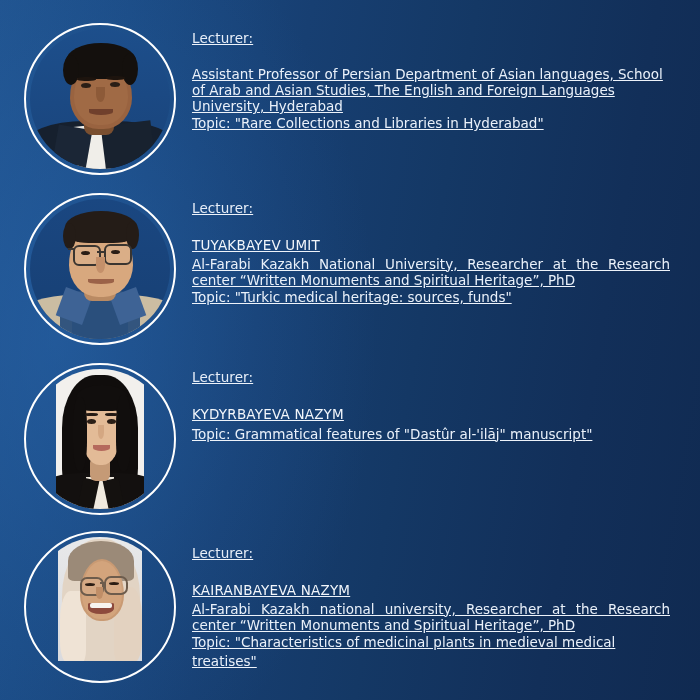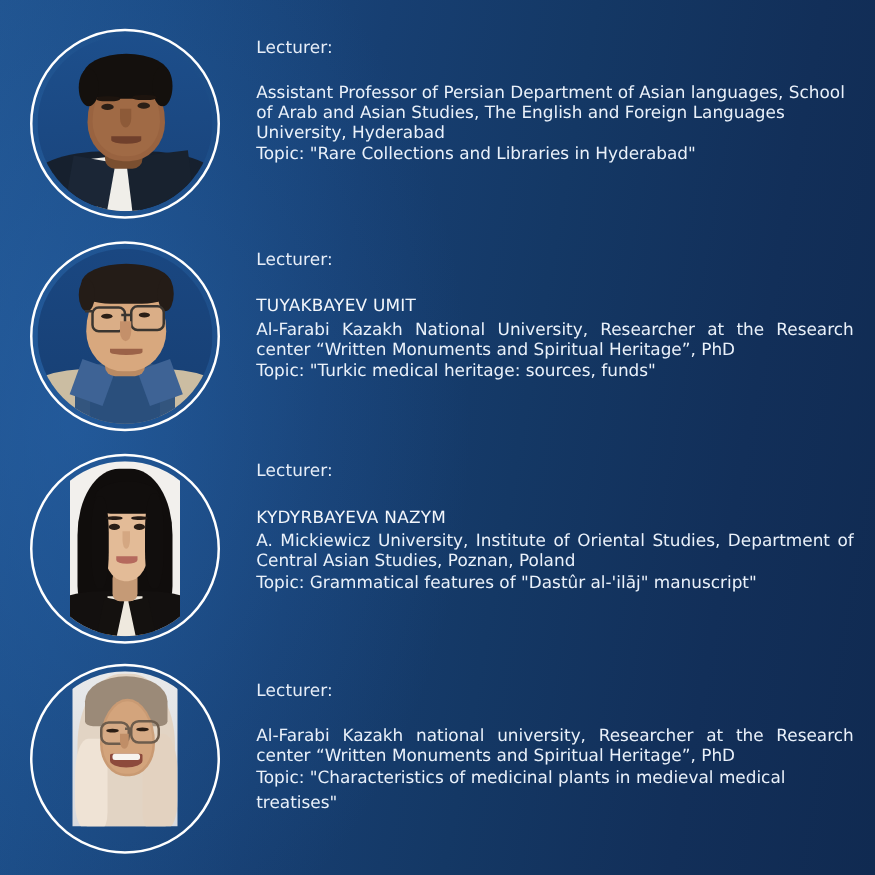--- a/index.html
+++ b/index.html
@@ -96,24 +96,25 @@
     position: absolute;
     border: 2px solid #3a3530;
     border-radius: 6px;
     background: rgba(255,255,255,0.07);
   }
   .glasses-bridge { position: absolute; background: #3a3530; }
 
   
   .text-col {
     position: absolute;
-    left: 205px;
+    left: 192px;
     top: 0;
     width: 478px;
     color: #eef3fa;
+    text-decoration: underline;
   }
   .lecturer-label {
     font-size: 13.5px;
     line-height: 17px;
     color: #e7eef8;
     letter-spacing: 0.1px;
   }
   .spacer { height: 19px; }
   .lect-name {
     font-size: 13.5px;
@@ -260,21 +261,20 @@
             <div class="mouth" style="left:37px;top:76px;width:17px;height:6px;background:#b5695d;"></div>
           </div>
         </div>
       </div>
     </div>
 
     <div class="text-col" style="top:29px;">
       <div class="lecturer-label">Lecturer:</div>
       <div class="spacer"></div>
       <div class="lect-name">KYDYRBAYEVA NAZYM</div>
-      <div class="lect-affil justified">A. Mickiewicz University, Institute of Oriental Studies, Department of Central Asian Studies, Poznan, Poland</div>
       <div class="lect-topic">Topic: Grammatical features of "Dastûr al-'ilāj" manuscript"</div>
     </div>
   </div>
 
   <div class="entry e3">
     <div class="avatar-wrap">
       <div class="avatar-ring"></div>
       <div class="avatar-clip">
         <div class="photo" style="background:transparent;">
           <div class="rect-photo bg-lightg" style="left:28px;top:0px;width:84px;height:124px;">
@@ -299,18 +299,19 @@
             <div class="mouth" style="left:30px;top:66px;width:26px;height:11px;background:#8d4a3c;border-radius:10% 10% 60% 60%;"></div>
             <div style="position:absolute;left:32px;top:66px;width:22px;height:5px;background:#f7f4ef;border-radius:2px;"></div>
           </div>
         </div>
       </div>
     </div>
 
     <div class="text-col" style="top:37px;">
       <div class="lecturer-label">Lecturer:</div>
       <div class="spacer"></div>
+      <div class="lect-name">KAIRANBAYEVA NAZYM</div>
       <div class="lect-affil justified">Al-Farabi Kazakh national university, Researcher at the Research center “Written Monuments and Spiritual Heritage”, PhD</div>
       <div class="lect-topic">Topic: "Characteristics of medicinal plants in medieval medical treatises"</div>
     </div>
   </div>
 
 </div>
 
 </body></html>

